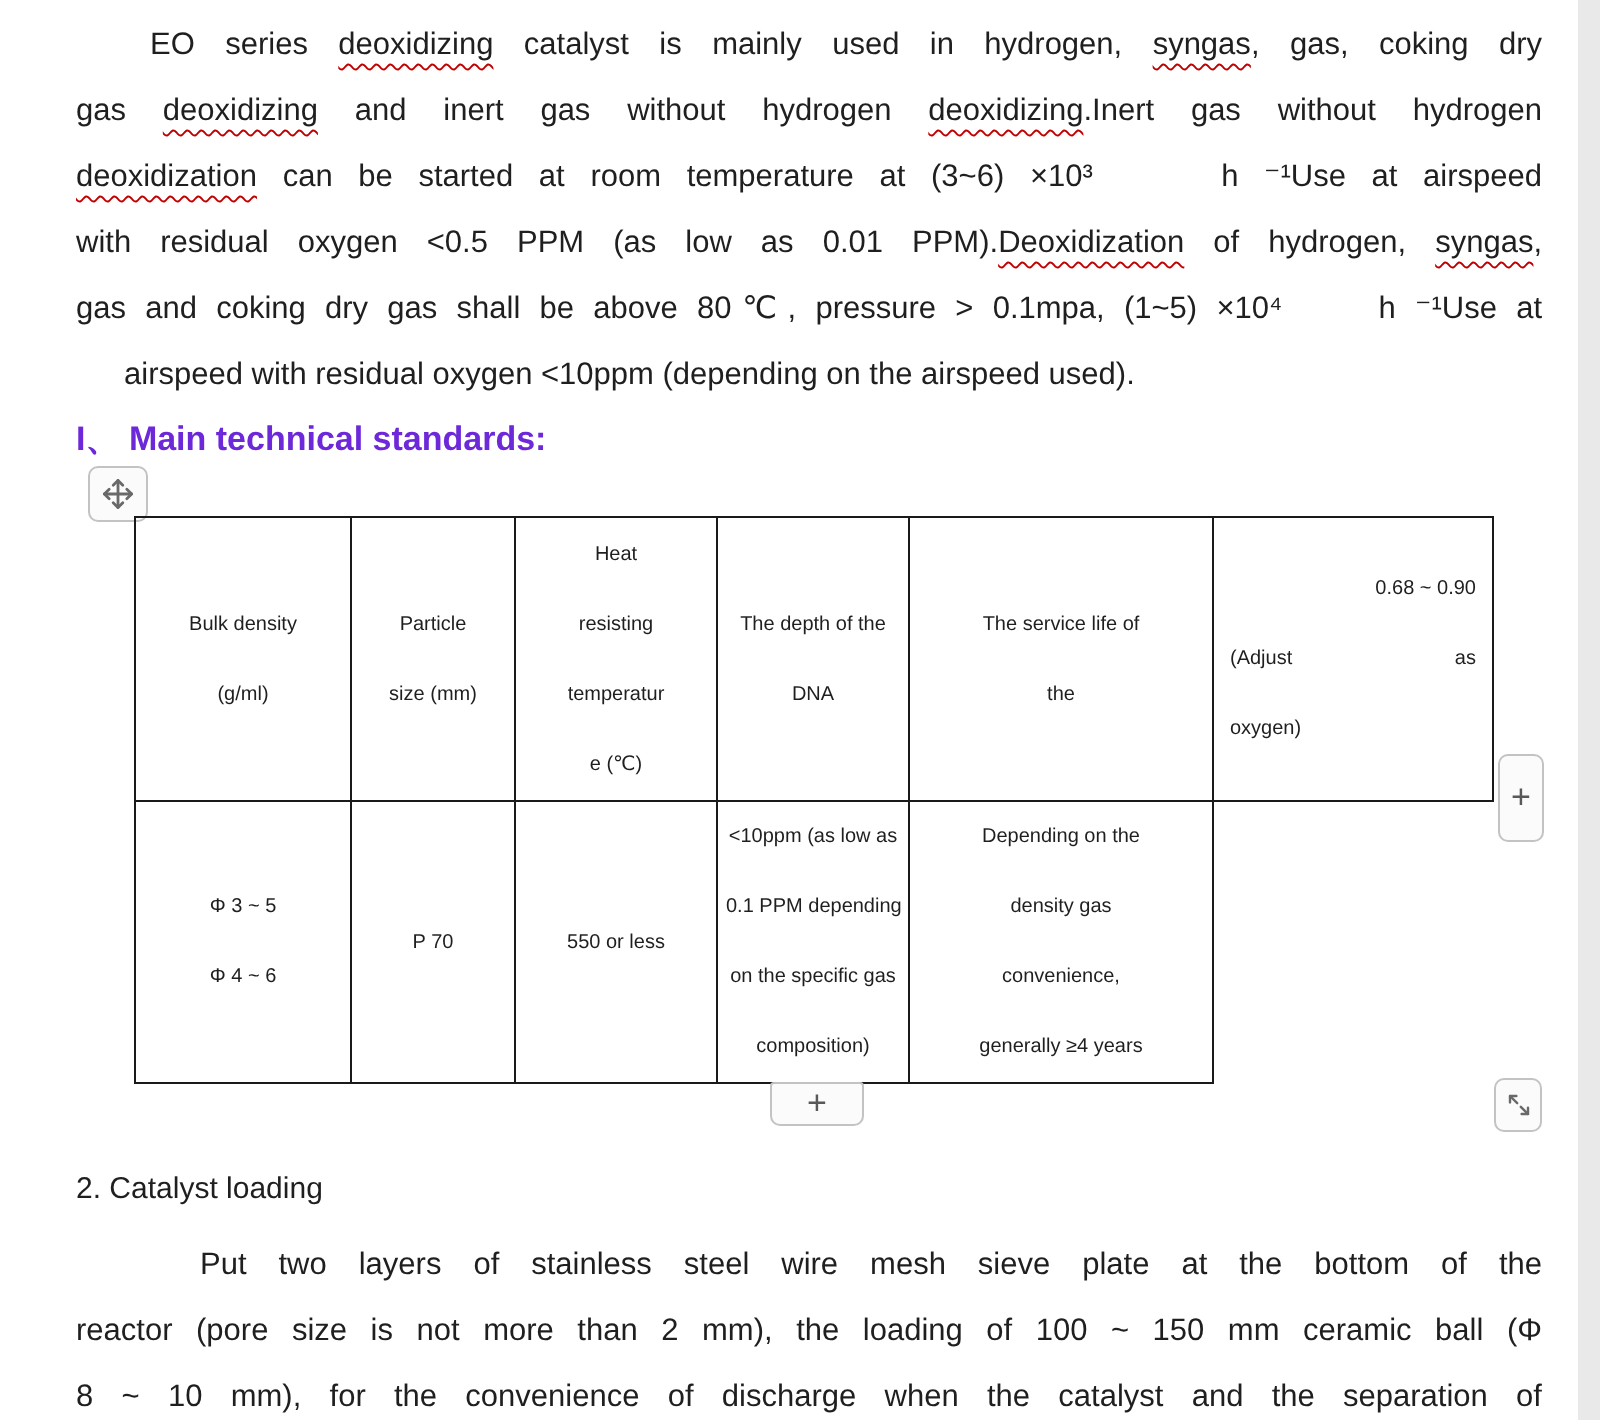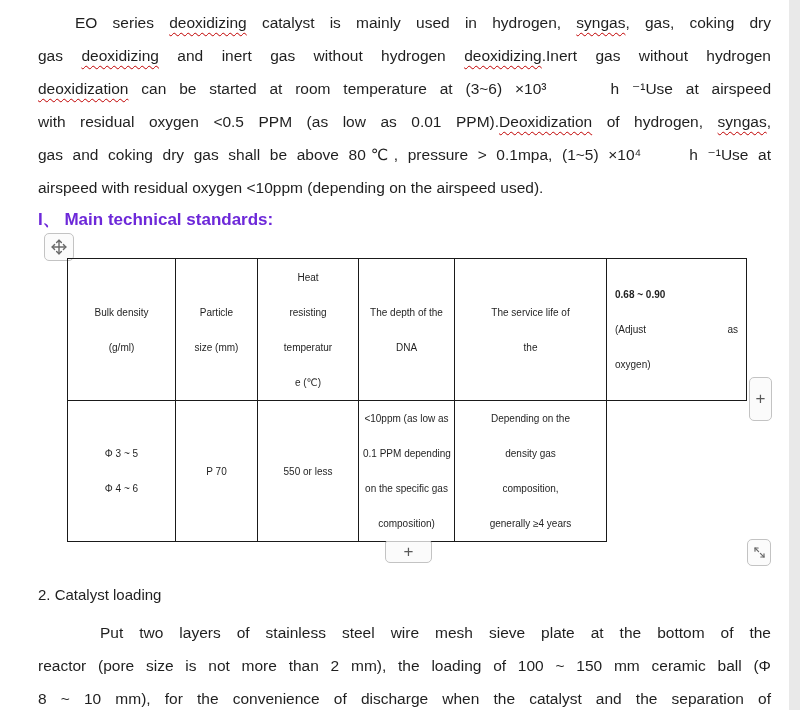--- a/index.html
+++ b/index.html
@@ -6,21 +6,21 @@
   .page{
     position:relative; width:789px; height:710px; background:#ffffff;
     font-family:"Liberation Sans","DejaVu Sans",sans-serif;
     color:#1f1f1f; overflow:hidden;
   }
   
   .para{position:absolute; left:38px; width:733px; font-size:15.5px; line-height:33px;}
   .p1{top:6px;}
   .p2{top:616px;}
   .jl{text-align:justify; text-align-last:justify;}
-  .ll{text-align:left;}
+  .ll{text-align:left;margin-left:24px;}
   .ind1{text-indent:37px;}
   .ind2{text-indent:62px;}
   .sq{
     text-decoration-line:underline;
     text-decoration-style:wavy;
     text-decoration-color:#c00000;
     text-decoration-thickness:1px;
     text-underline-offset:3.5px;
   }
   .heading{position:absolute; left:38px; top:208px; font-size:17px; font-weight:bold; color:#6d28d9;}
@@ -34,21 +34,21 @@
     grid-template-rows:142px 141px;
     border-top:1.5px solid #1a1a1a; border-left:1.5px solid #1a1a1a;
   }
   .cell{
     border-right:1.5px solid #1a1a1a; border-bottom:1.5px solid #1a1a1a;
     display:flex; flex-direction:column; justify-content:center;
     padding:0 4px; box-sizing:border-box; font-size:10px;
   }
   .cl{line-height:35px; text-align:center; white-space:nowrap;}
   .cell-d1 .cl{white-space:normal; padding:0 4px;}
-  .cell-d1 .cl:nth-child(1){text-align:left;font-weight:bold;}
+  .cell-d1 .cl:nth-child(1){text-align:right;}
   .cell-d1 .cl:nth-child(2){text-align:justify; text-align-last:justify;}
   .cell-d1 .cl:nth-child(3){text-align:left;}
 
   
   .ctl{
     position:absolute; display:flex; align-items:center; justify-content:center;
     background:#fbfbfb; border:1px solid #c3c3c3; border-radius:5px;
     color:#595959; cursor:pointer; padding:0; box-sizing:border-box;
     font-family:"Liberation Sans","DejaVu Sans",sans-serif;
   }
@@ -130,21 +130,21 @@
     </div>
     <div class="cell">
       <div class="cl">&lt;10ppm (as low as</div>
       <div class="cl">0.1 PPM depending</div>
       <div class="cl">on the specific gas</div>
       <div class="cl">composition)</div>
     </div>
     <div class="cell">
       <div class="cl">Depending on the</div>
       <div class="cl">density gas</div>
-      <div class="cl">composition,</div>
+      <div class="cl">convenience,</div>
       <div class="cl">generally ≥4 years</div>
     </div>
   </div>
 
   <button class="ctl add-col">
     <span>+</span>
   </button>
 
   <button class="ctl add-row">
     <span>+</span>

